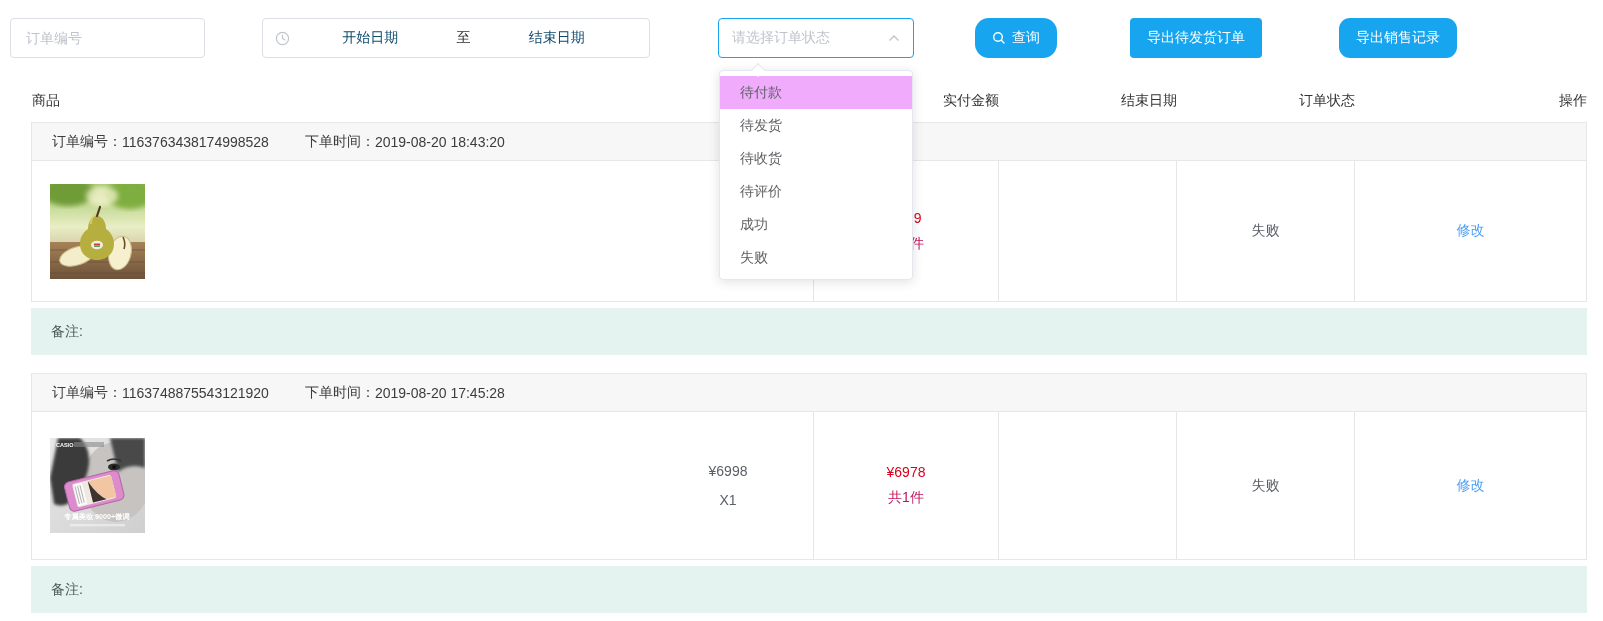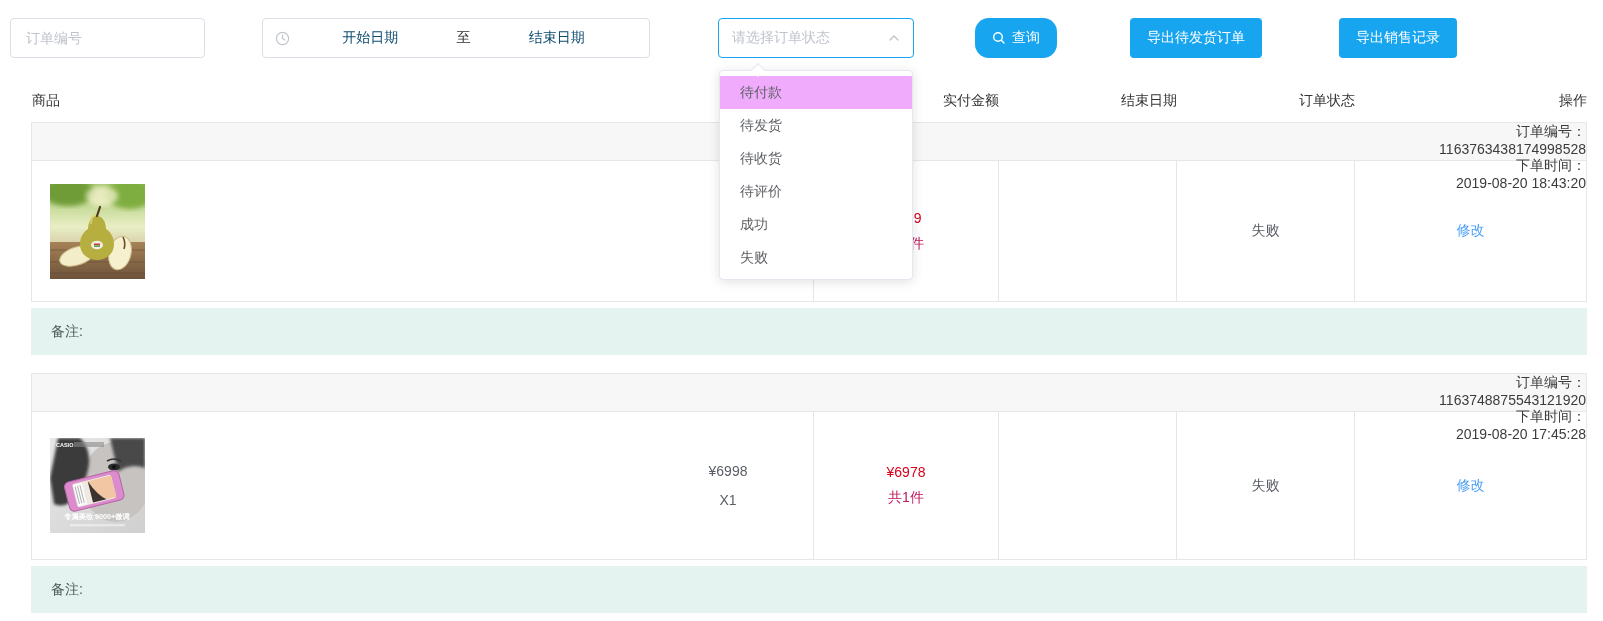--- a/index.html
+++ b/index.html
@@ -20,40 +20,40 @@
     display:flex; align-items:center; justify-content:space-between; padding:0 13px; cursor:pointer; }
   .select-box .ph { color:#bfc4cc; }
   .chev { width:12px; height:12px; }
 
   .btn { height:40px; border:none; border-radius:4px; background:#18a5f0; color:#fff; font-size:14px;
     display:inline-flex; align-items:center; justify-content:center; padding:0 17px; cursor:pointer;
     font-family:inherit; }
   .btn-search { margin-left:21px;border-radius:14px; }
   .btn-search svg { margin-right:6px; }
   .btn-exp1 { margin-left:33px; }
-  .btn-exp2 { margin-left:37px; }
+  .btn-exp2 { margin-left:37px;border-radius:11px; }
 
   
   .dropdown { position:absolute; top:52px; left:1px; width:194px; background:#fff;
     border:1px solid #e4e7ed; border-radius:4px; box-shadow:0 2px 12px rgba(0,0,0,.12); padding:5px 0; }
   .dropdown .arrow { position:absolute; top:-6px; left:33px; width:10px; height:10px; background:#fff;
     border-left:1px solid #e4e7ed; border-top:1px solid #e4e7ed; transform:rotate(45deg); }
   .option { height:33px; line-height:33px; padding:0 20px; color:#606266; cursor:pointer; }
   .option.hl { background:#f0abfc; }
 
   
   .table { margin:22px 16px 0 31px; width:1556px; }
   .tgrid { display:grid; grid-template-columns:1fr 185px 178px 178px 232px; }
   .thead { height:42px; align-items:center; color:#333; }
   .thead .th { text-align:right; }
   .thead .th.first { text-align:left; padding-left:1px; }
 
   .order-card { border:1px solid #e7e7e7; }
   .order-head { height:38px; background:#f7f7f7; border-bottom:1px solid #e7e7e7;
-    display:flex; align-items:flex-end; padding-left:20px; color:#3c3c3c;flex-direction:column; }
+    display:flex; align-items:center; padding-left:20px; color:#3c3c3c; }
   .order-head .gap { width:36px; }
   .order-body { min-height:140px; }
   .order-body .cell { border-left:1px solid #e6e6e6; display:flex; flex-direction:column;
     align-items:center; justify-content:center; color:#5a5e66; }
   .order-body .cell.product { border-left:none; flex-direction:row; justify-content:flex-start; padding-left:18px; }
   .prod-media { width:95px; height:95px; flex:0 0 95px; }
   .price-block { margin-left:auto; width:170px; text-align:center; color:#5a5e66; line-height:20px; }
   .price-block .l2 { margin-top:9px; }
   .amount-main { color:#d9001b; }
   .amount-note { margin-top:9px; color:#be185d; }

